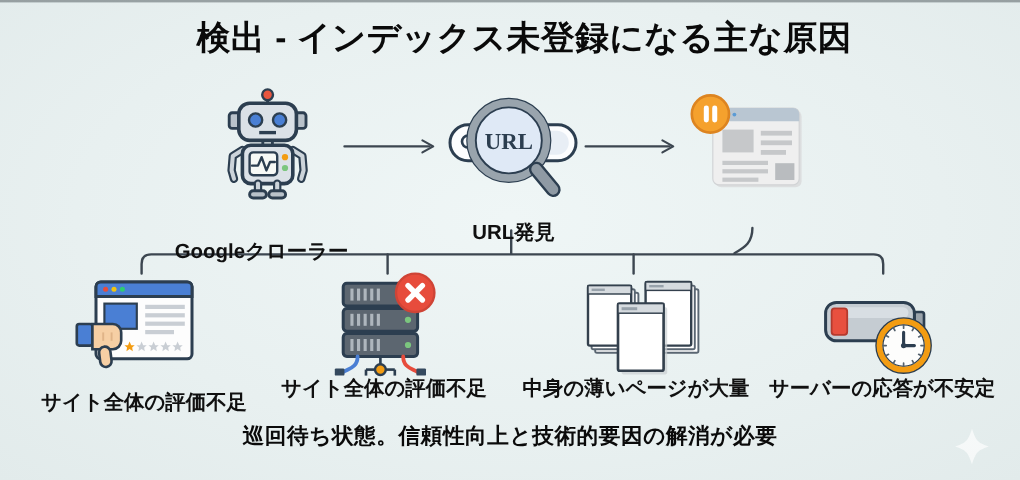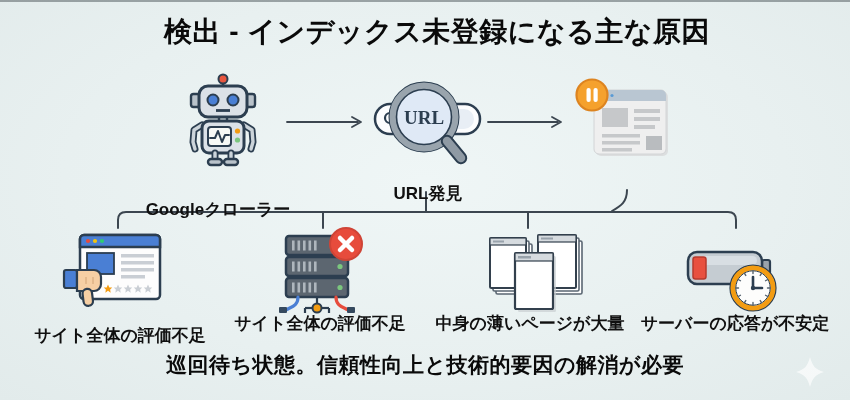--- a/index.html
+++ b/index.html
@@ -8,21 +8,21 @@
     background:radial-gradient(ellipse at 50% 45%, #eff6f6 0%, #e8f0f0 60%, #e2ebeb 100%);
     font-family:"Liberation Sans", sans-serif;
   }
   .canvas::before{content:"";position:absolute;top:0;left:0;right:0;height:2px;background:rgba(35,45,50,.4);}
   .title{
     position:absolute;top:13px;left:0;right:0;text-align:center;
     font-size:28px;font-weight:bold;color:#0a0a0a;letter-spacing:.5px;margin-left:24px;
   }
   .footer{
     position:absolute;top:351px;left:0;right:0;text-align:center;
-    font-size:21px;font-weight:bold;color:#0a0a0a;letter-spacing:.5px;
+    font-size:18px;font-weight:bold;color:#0a0a0a;letter-spacing:.5px;
   }
   .lbl{
     position:absolute;text-align:center;font-weight:bold;color:#101010;
     font-size:17px;line-height:22px;white-space:nowrap;
   }
   .icon{position:absolute;font-family:Liberation Serif, serif;}
   svg{display:block;overflow:visible;}
   .overlay{position:absolute;left:0;top:0;pointer-events:none;}
 </style>
 </head>

